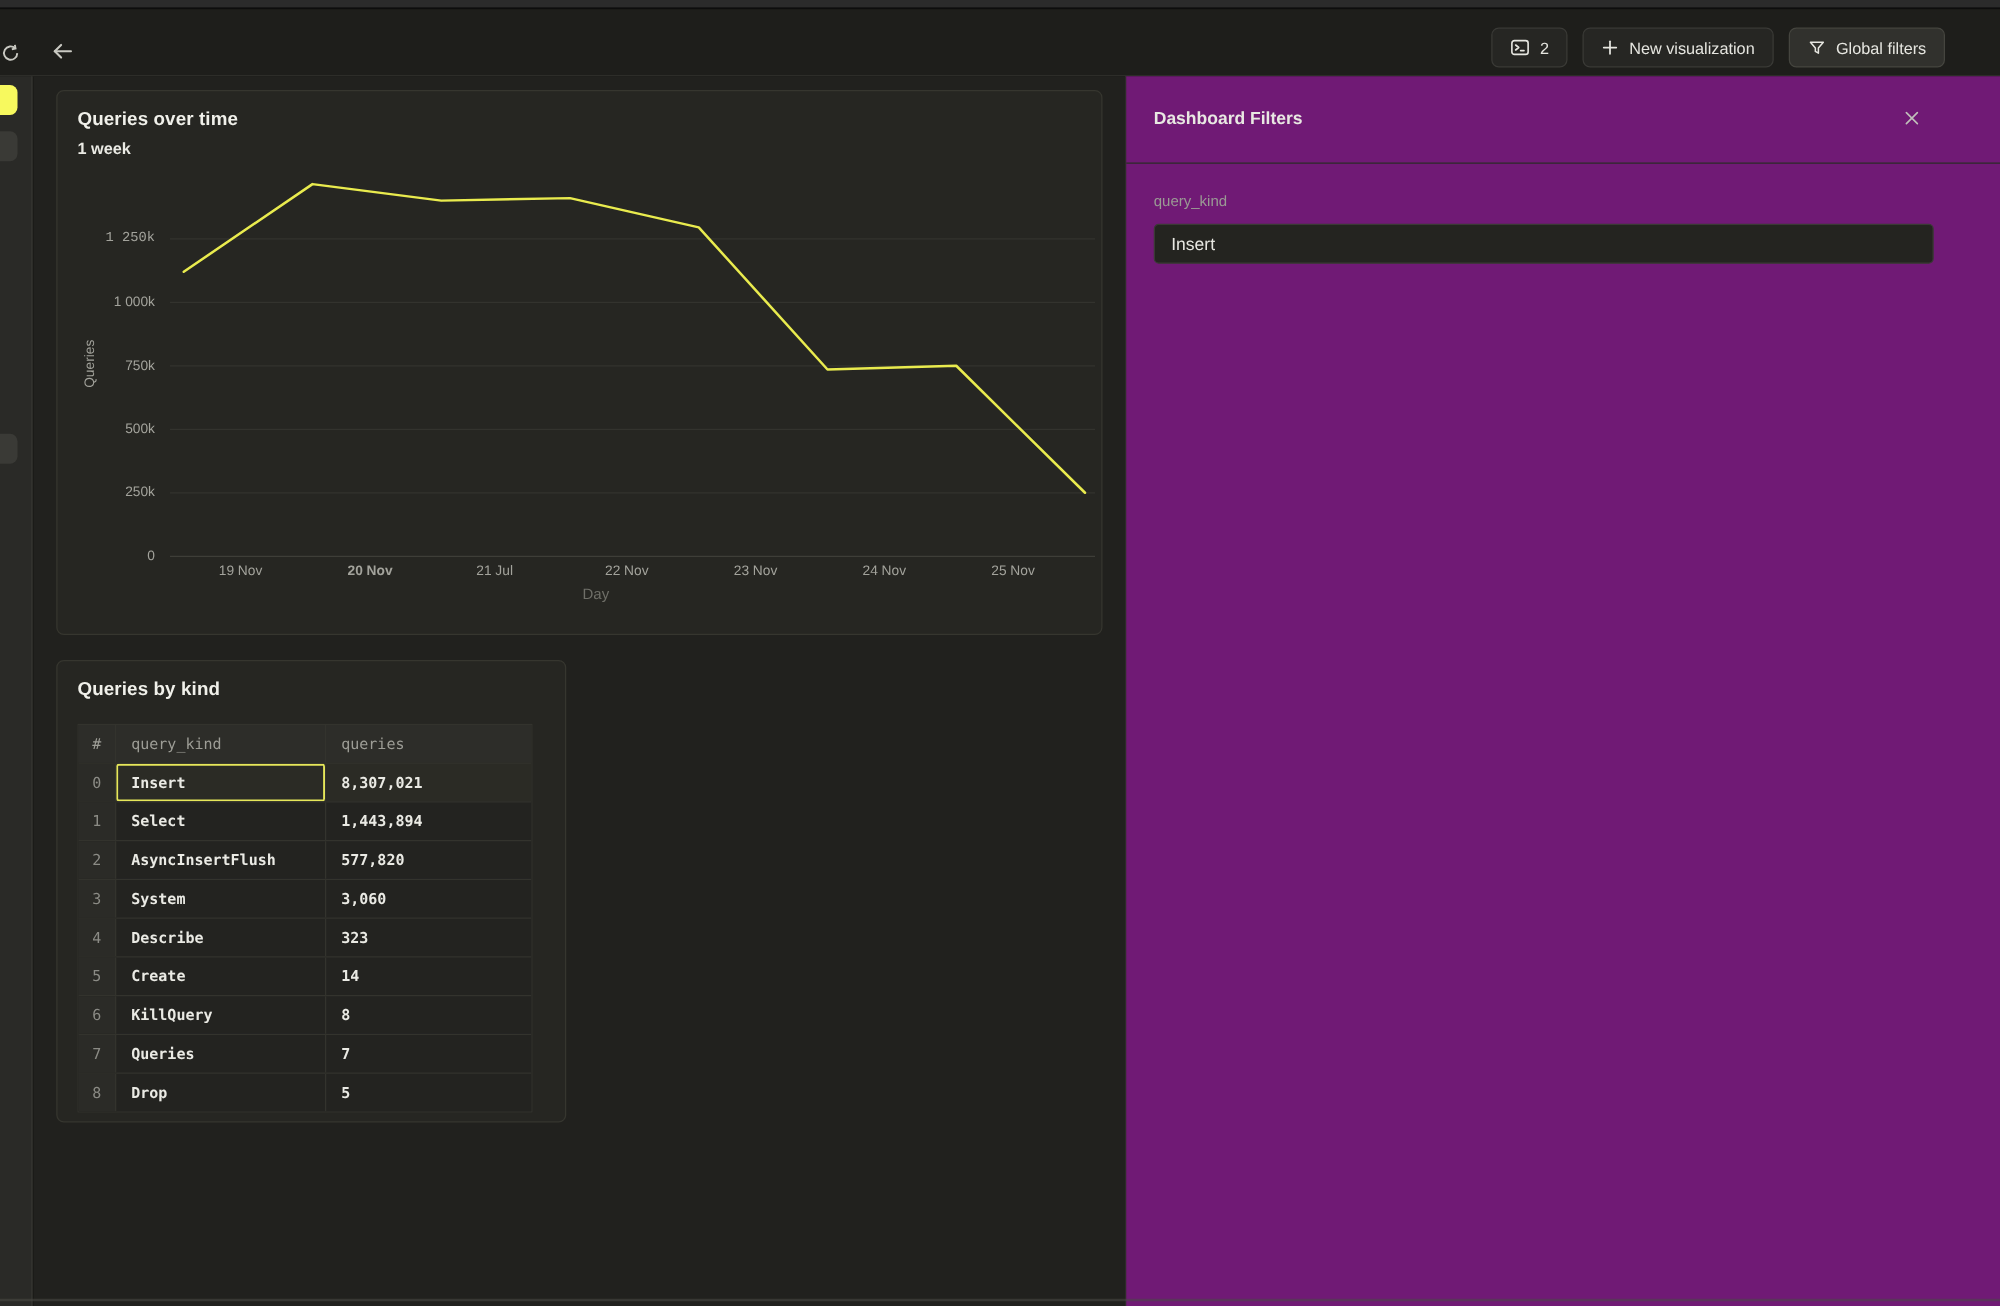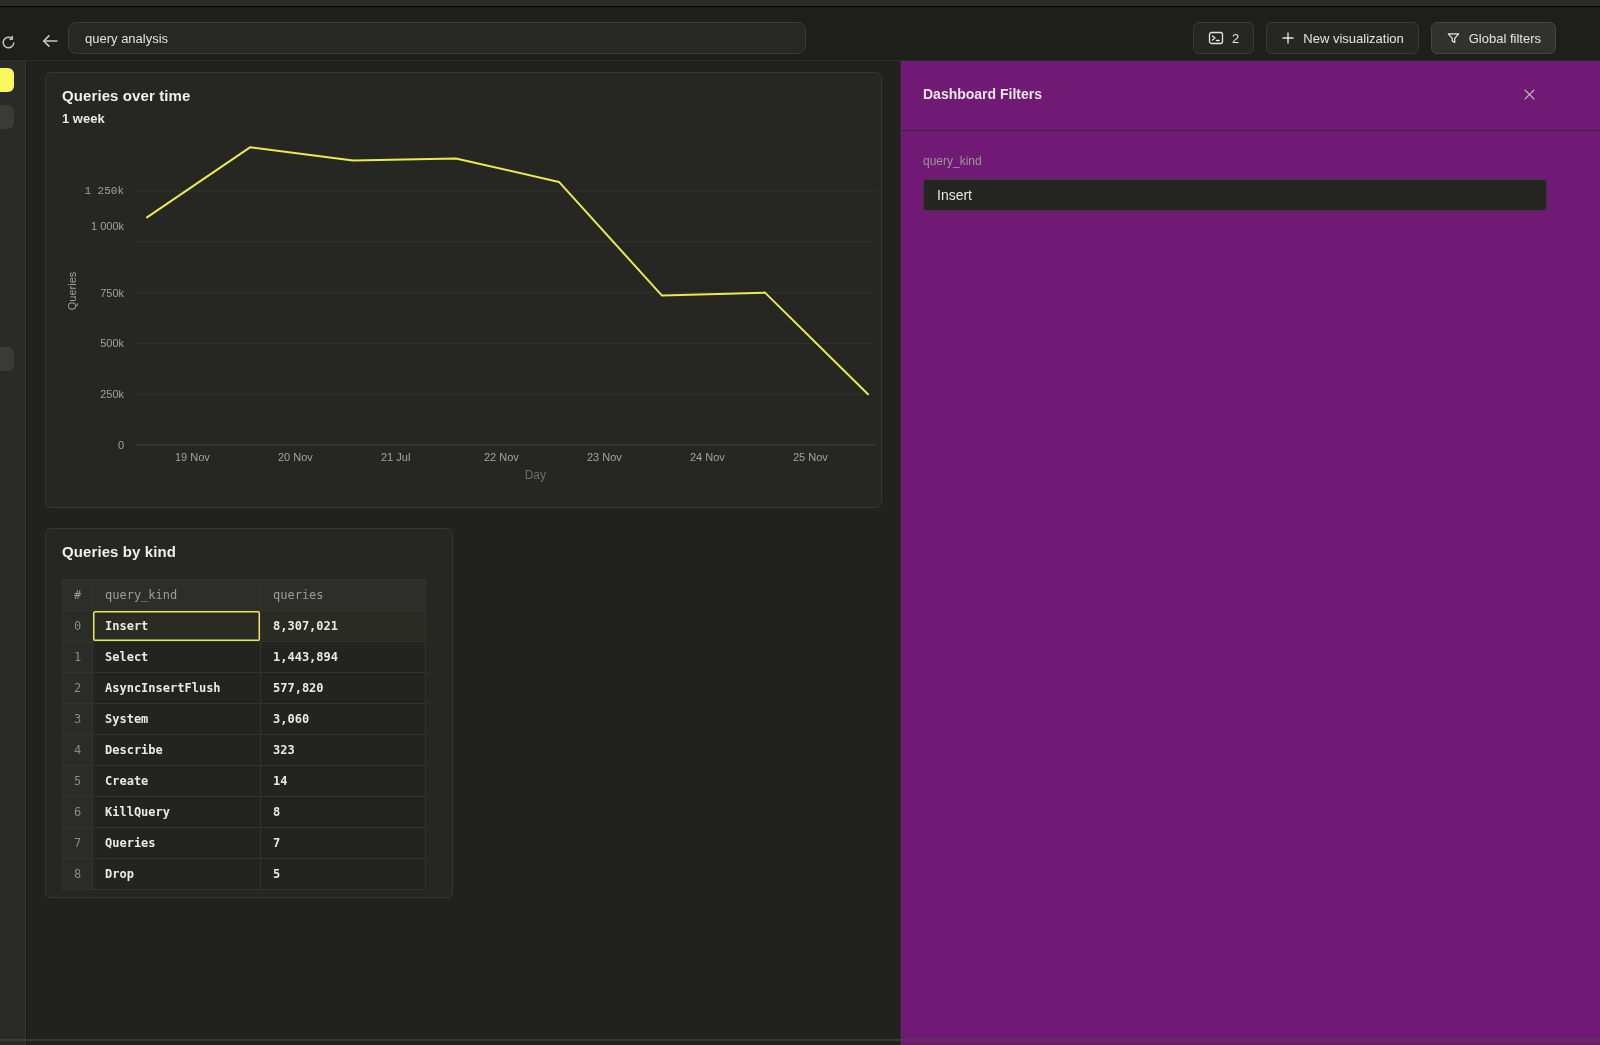--- a/index.html
+++ b/index.html
@@ -37,21 +37,21 @@
 
   
   .chart-area { position:absolute; left:0; top:0; width:835px; height:434px; }
   .chart-area svg { position:absolute; left:0; top:0; }
   .grid { stroke:#33332e; stroke-width:1; }
   .grid.zero { stroke:#3e3e38; }
   .series { fill:none; stroke:#e9eb4e; stroke-width:2; stroke-linejoin:round; stroke-linecap:round; }
   .ytick { position:absolute; left:6px; width:72px; text-align:right; font-size:11px; color:#a3a39c; line-height:12px; }
   .xtick { position:absolute; top:378px; width:80px; text-align:left; font-size:11px; color:#a3a39c; }
   .ylabel { position:absolute; left:8px; top:212px; width:60px; text-align:center; font-size:11px; color:#a3a39c; transform:translate(-12px,0) rotate(-90deg); transform-origin:center; }
-  .xlabel { position:absolute; left:420px; top:395px; width:80px; text-align:right; font-size:12px; color:#6f6f68; }
+  .xlabel { position:absolute; left:420px; top:395px; width:80px; text-align:left; font-size:12px; color:#6f6f68; }
 
   
   .qtable { position:absolute; left:16px; top:50px; width:364px; border:1px solid #33332d; background:#232320; font-family:"DejaVu Sans Mono", monospace; }
   .trow, .thead { display:grid; grid-template-columns:30px 168px 164px; }
   .thead { height:30px; background:#2d2d29; }
   .trow { height:31px; border-top:1px solid #33332d; background:#232320; }
   .trow.sel { background:#2b2b25; }
   .tc { display:flex; align-items:center; padding:0 12px; font-size:12px; color:#eaeae4; border-right:1px solid #33332d; overflow:hidden; white-space:nowrap; }
   .tc:last-child { border-right:none; }
   .tc.idx { justify-content:center; padding:0; background:#2b2b27; color:#8b8b85; }
@@ -84,21 +84,20 @@
         <path d="M13 8a5 5 0 1 1-1.5-3.6"></path>
         <polyline points="11.2,1.8 11.7,4.6 8.9,5.1" fill="none"></polyline>
       </svg>
     </button>
     <button class="iconbtn backarrow">
       <svg width="18" height="18" viewBox="0 0 16 16" fill="none" stroke="currentColor" stroke-width="1.5" stroke-linecap="round" stroke-linejoin="round">
         <line x1="14" y1="8" x2="2.5" y2="8"></line>
         <polyline points="7,3.5 2.5,8 7,12.5"></polyline>
       </svg>
     </button>
-    <input class="title-input" type="text" value="query analysis" style="">
 
     <div class="tb-actions">
       <button class="tb-btn">
         <svg width="16" height="16" viewBox="0 0 16 16" fill="none" stroke="currentColor" stroke-width="1.3" stroke-linecap="round" stroke-linejoin="round">
           <rect x="1.5" y="2.5" width="13" height="11" rx="2"></rect>
           <polyline points="4.5,6 7,8 4.5,10"></polyline>
           <line x1="8.5" y1="10.5" x2="11.2" y2="10.5"></line>
         </svg>
         <span>2</span>
       </button>
@@ -138,24 +137,24 @@
             <line x1="90" x2="830" y1="168.8" y2="168.8" class="grid"></line>
             <line x1="90" x2="830" y1="118.0" y2="118.0" class="grid"></line>
             <polyline points="101,144.4 204,74.3 307,87.5 410,85.5 513,108.9 616,222.6 719,219.6 822,321.2" class="series" stroke="#e9eb4e"></polyline>
           </svg>
         <div class="ylabel">Queries</div>
         <div class="xlabel">Day</div>
       <div class="ytick" style="top: 366px;">0</div>
           <div class="ytick" style="top: 315.2px;">250k</div>
           <div class="ytick" style="top: 264.4px;">500k</div>
           <div class="ytick" style="top: 213.6px;">750k</div>
-          <div class="ytick" style="top: 147px;">1 000k</div>
+          <div class="ytick" style="top: 163px;">1 000k</div>
           <div class="ytick" style="top: 112px; font-family: Liberation Mono, monospace;">1 250k</div>
           <div class="xtick" style="left: 129px;">19 Nov</div>
-          <div class="xtick" style="left: 232px;">20 Nov</div>
+          <div class="xtick" style="left: 232px; font-weight: bold;">20 Nov</div>
           <div class="xtick" style="left: 335px;">21 Jul</div>
           <div class="xtick" style="left: 438px;">22 Nov</div>
           <div class="xtick" style="left: 541px;">23 Nov</div>
           <div class="xtick" style="left: 644px;">24 Nov</div>
           <div class="xtick" style="left: 747px;">25 Nov</div>
         </div>
     </div>
 
     <div class="card table-card">
       <div class="card-title">Queries by kind</div>

